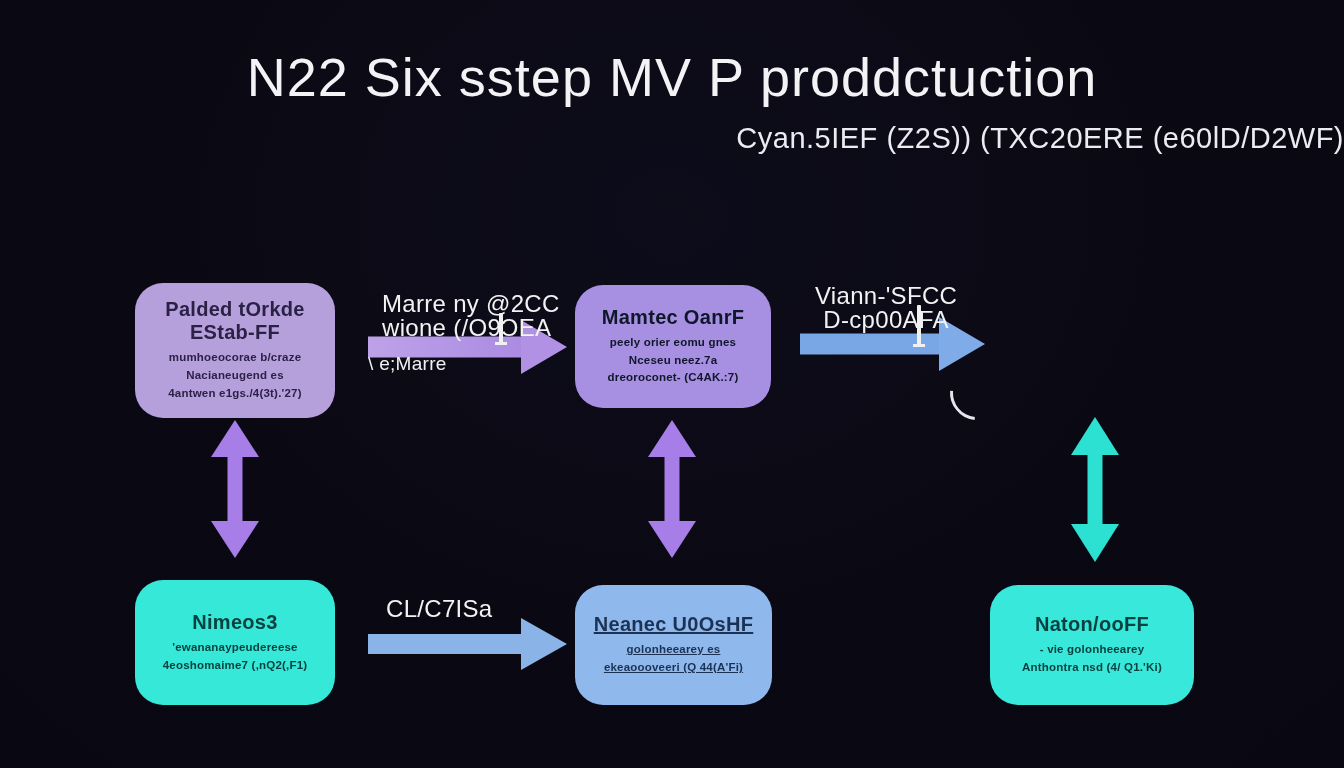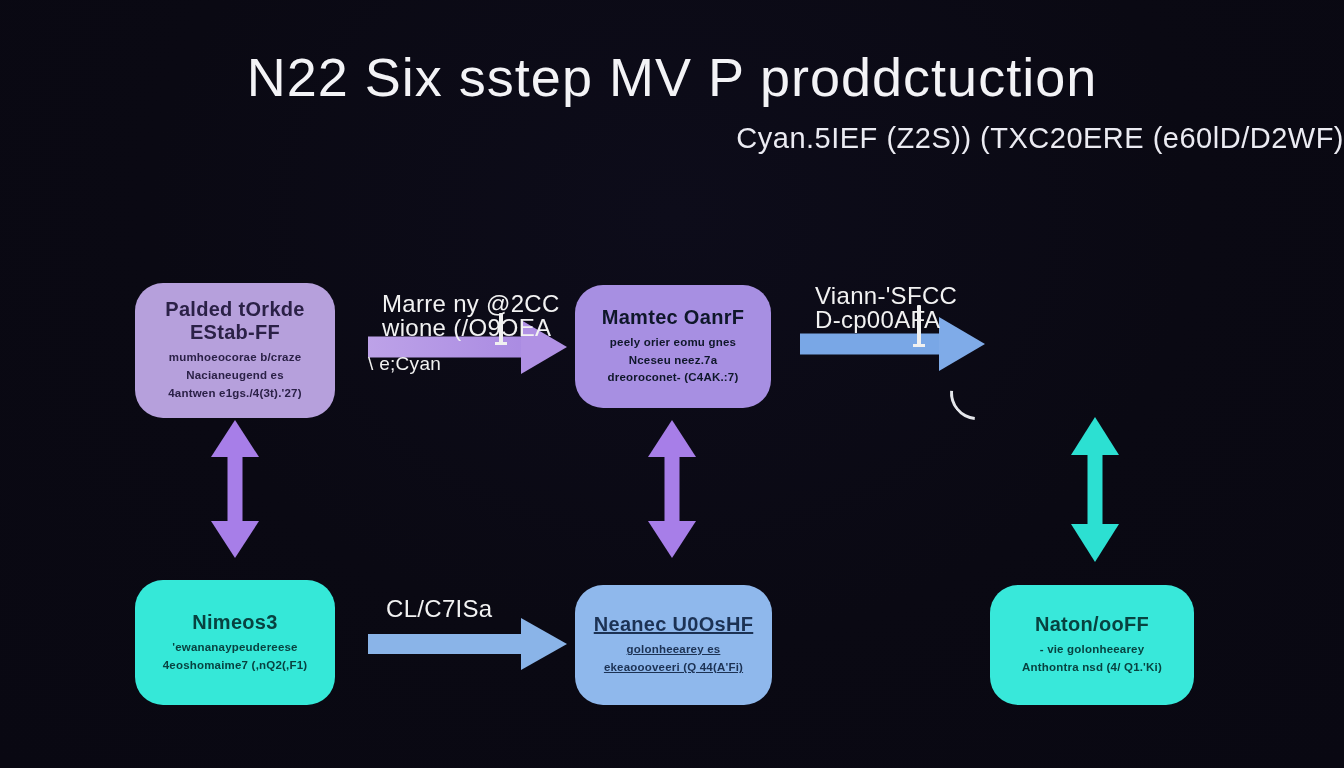--- a/index.html
+++ b/index.html
@@ -55,21 +55,21 @@
   .varrow1 .vhead-up, .varrow2 .vhead-up { border-bottom:37px solid #a77ee8; }
   .varrow1 .vhead-down, .varrow2 .vhead-down { border-top:37px solid #a77ee8; }
   .varrow3 { left:1071px; top:417px; height:145px; }
   .varrow3 .vshaft { background:#2ce0d2; }
   .varrow3 .vhead-up { border-bottom:38px solid #2ce0d2; }
   .varrow3 .vhead-down { border-top:38px solid #2ce0d2; }
 
   .alabel { position:absolute; color:#f2f2f2; font-size:24px; line-height:24px; letter-spacing:0.3px; white-space:pre; }
   .l1  { left:382px; top:292px; }
   .l1b { left:368px; top:352px; font-size:19px; }
-  .l2  { left:815px; top:284px; }
+  .l2  { left:815px; top:284px;text-align:center; }
   .l3  { left:386px; top:597px; }
 
   .tick { position:absolute; width:4px; background:#f0f0f0; border-radius:1px; }
   .tick1 { left:499px; top:313px; height:30px; }
   .tick2 { left:917px; top:305px; height:40px; }
   .tick1::after, .tick2::after { content:""; position:absolute; bottom:-2px; left:-4px; width:12px; height:3px; background:#f0f0f0; }
 
   .crescent { position:absolute; left:950px; top:366px; width:48px; height:48px;
       border:3px solid transparent; border-left-color:#e4e6ea; border-radius:50%;
       transform:rotate(-40deg); }
@@ -138,21 +138,21 @@
     <div class="vshaft"></div>
     <div class="vhead-down"></div>
   </div>
   <div class="varrow varrow3">
     <div class="vhead-up"></div>
     <div class="vshaft"></div>
     <div class="vhead-down"></div>
   </div>
 
   <div class="alabel l1"><span>Marre ny @2CC</span><br><span>wione (/O9ƆEA</span></div>
-  <div class="alabel l1b">\ e;Cyan</div>
+  <div class="alabel l1b">\ e;Marre</div>
   <div class="alabel l2"><span>Viann-'SFCC</span><br><span>D-cp00AFA</span></div>
   <div class="alabel l3">CL/C7ISa</div>
 
   <div class="tick tick1"></div>
   <div class="tick tick2"></div>
   <div class="crescent"></div>
 
 </div>
 
 </body></html>

